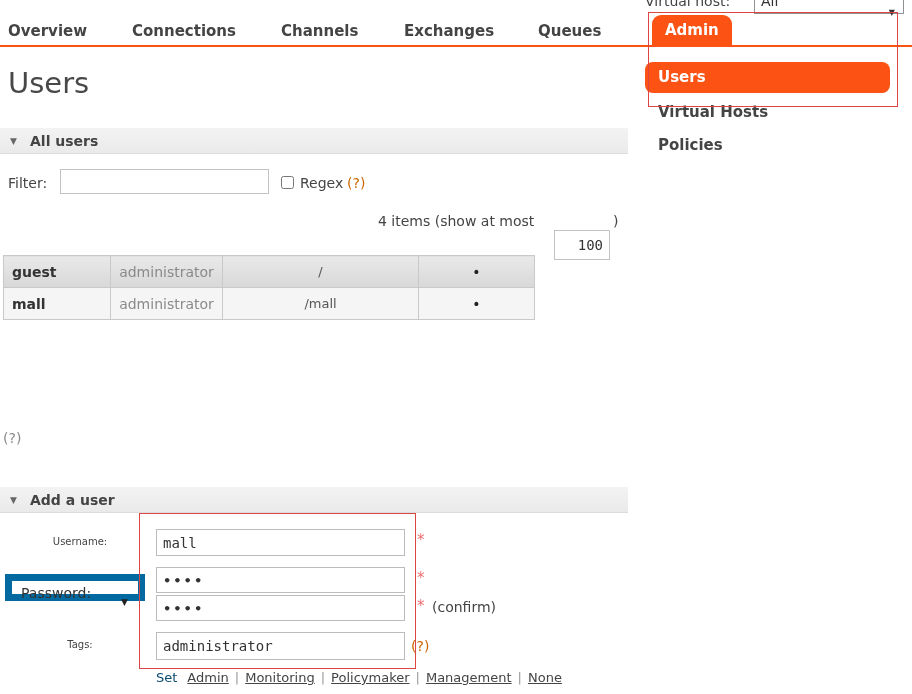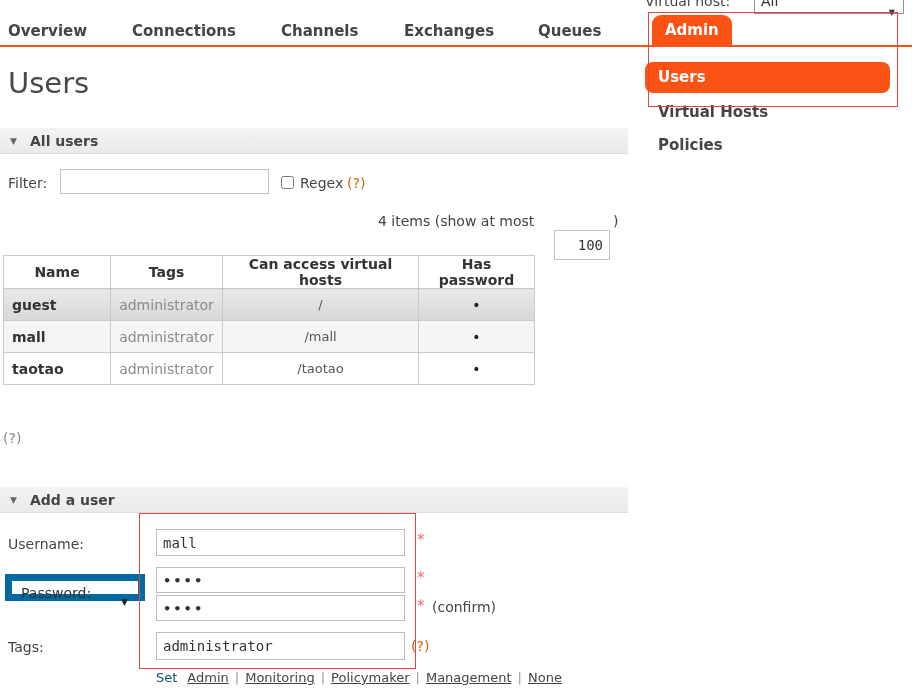--- a/index.html
+++ b/index.html
@@ -58,21 +58,21 @@
   table.users td.name { text-align:left; padding-left:8px; font-weight:bold; color:#333; font-size:14px; }
   table.users td.tags { color:#8a8a8a; font-size:14px; }
   table.users td.dot { font-size:14px; color:#222; }
   tr.alt-dark td { background:linear-gradient(#e9e9e9,#d8d8d8); }
   tr.alt-light td { background:#f5f5f5; }
   tr.alt-white td { background:#fff; }
 
   .table-help { left:3px; top:430px; font-size:14px; color:#8a8a8a; }
 
   
-  .form-label { width:144px; text-align:left; font-size:14px; color:#444; }
+  .form-label { width:144px; text-align:center; font-size:10px; color:#444; }
   .fld { left:156px; width:249px; border:1px solid #bcbcbc; font-size:14px; color:#333;
          font-family:"DejaVu Sans Mono","Liberation Mono",monospace; padding:0 6px; background:#fff; }
   .dots { font-family:"DejaVu Sans","Liberation Sans",sans-serif; font-weight:bold; letter-spacing:2px; font-size:13px; }
   .star { color:#f07070; font-size:15px; }
   .pw-select { left:5px; top:574px; width:140px; height:27px; border:7px solid #0369a1; background:#fff;
                font-size:14px; color:#333; line-height:25px; padding-left:9px; cursor:pointer; }
   .pw-select .arrow { position:absolute; right:10px; top:9px; font-size:9px; color:#222; }
 
   .set-row { left:156px; top:670px; font-size:13px; color:#444; white-space:nowrap; }
   .set-row .muted { color:#0c4a6e; margin-right:10px; }
@@ -123,42 +123,30 @@
   <div class="abs lbl" style="left:613px; top:213px">)</div>
 
   <table class="users">
     <colgroup>
         <col style="width:107px">
         <col style="width:112px">
         <col style="width:196px">
         <col style="width:116px">
       </colgroup>
     <tbody>
-        <tr>
-      <th>Name</th>
-      <th>Tags</th>
-      <th>Can access virtual hosts</th>
-      <th>Has password</th>
-    </tr>
     <tr class="alt-dark">
       <td class="name">guest</td>
       <td class="tags">administrator</td>
       <td>/</td>
       <td class="dot">•</td>
     </tr>
     <tr class="alt-light">
       <td class="name">mall</td>
       <td class="tags">administrator</td>
       <td>/mall</td>
-      <td class="dot">•</td>
-    </tr>
-    <tr class="alt-white">
-      <td class="name">taotao</td>
-      <td class="tags">administrator</td>
-      <td>/taotao</td>
       <td class="dot">•</td>
     </tr>
   </tbody>
     </table>
 
   <div class="abs table-help">(?)</div>
 
   <div class="abs section-bar" style="top:487px">
     <span class="tri">▼</span>
     <span class="cap">Add a user</span>

